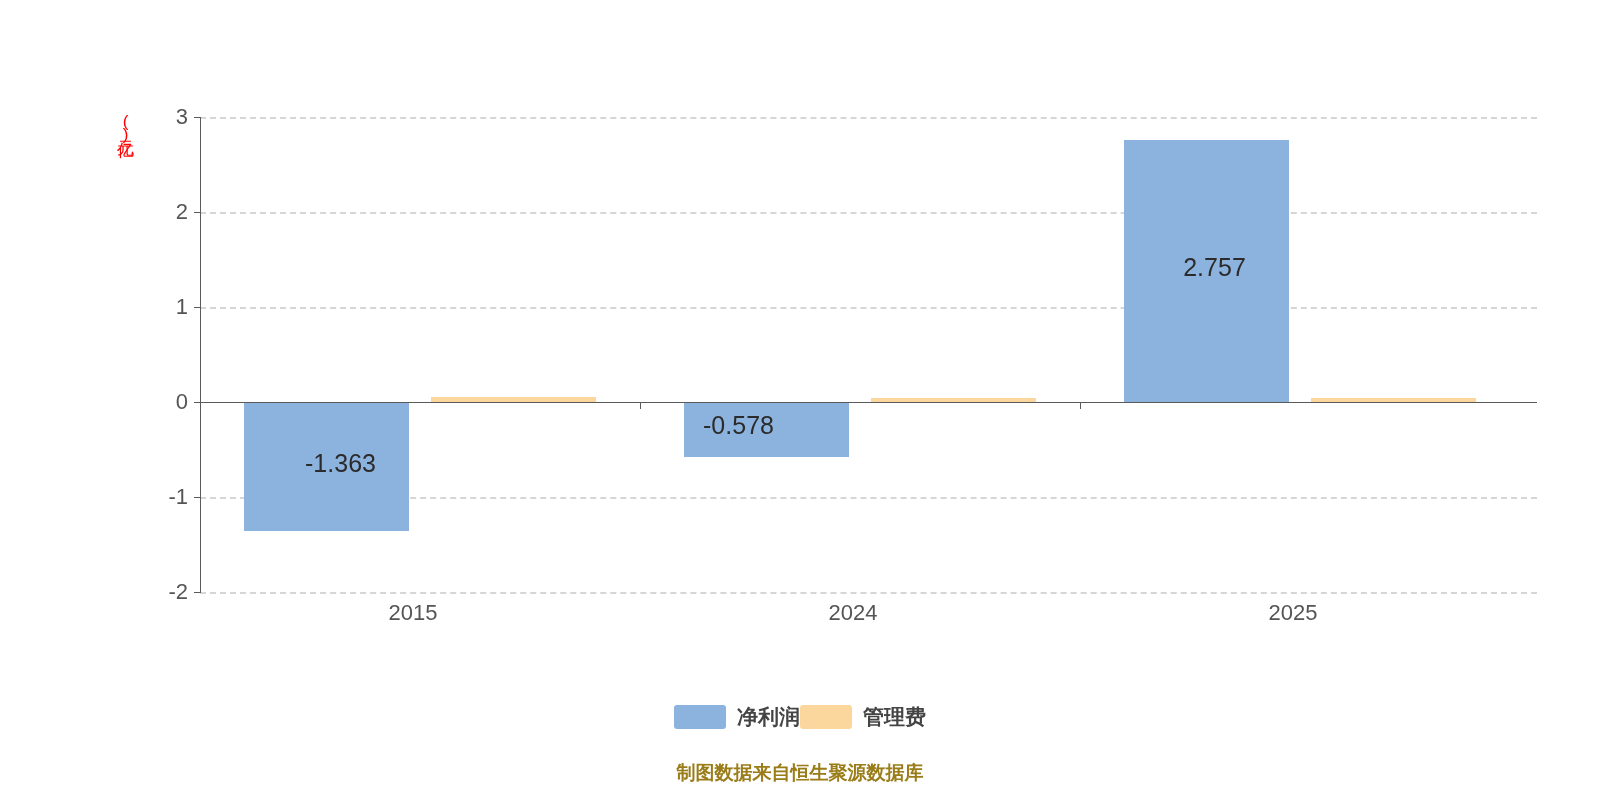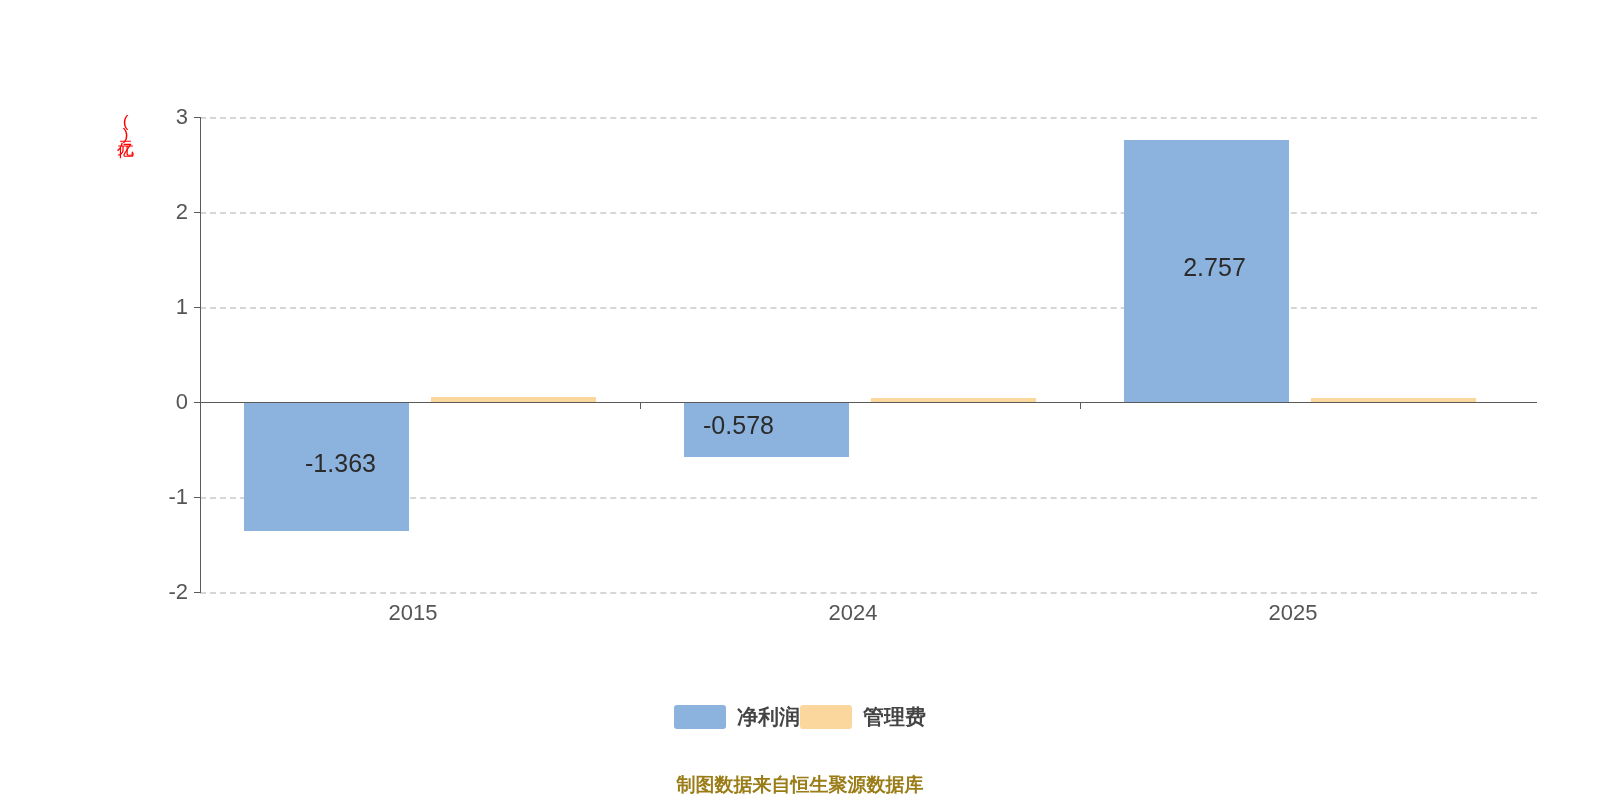--- a/index.html
+++ b/index.html
@@ -82,21 +82,20 @@
   .legend-label{
     font-size:21px;color:#444444;font-weight:bold;
   }
 
   .footer-note{
     position:absolute;left:0;top:760px;width:1600px;
     text-align:center;
     font-size:19px;font-weight:bold;
     color:#9a7d18;
     letter-spacing:0px;
-    margin-top:12px;
   }
 </style>
 </head>
 <body>
 
 <div id="chart-root">
 
 
   <div class="ylabel">(亿元)</div>
 

